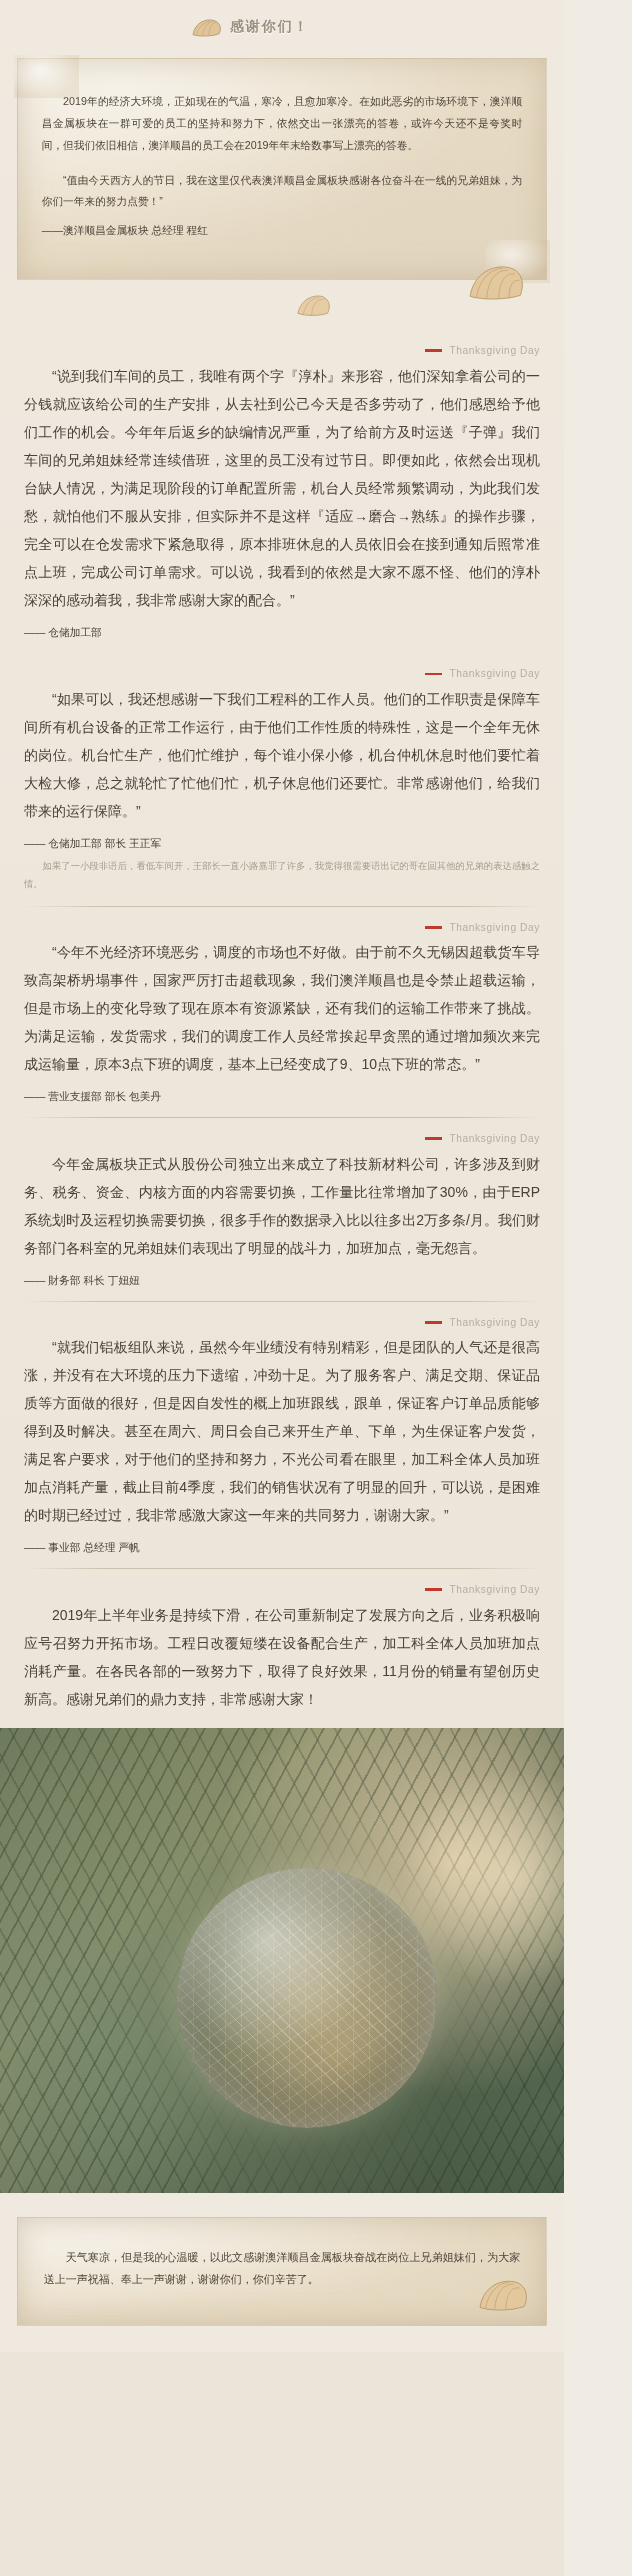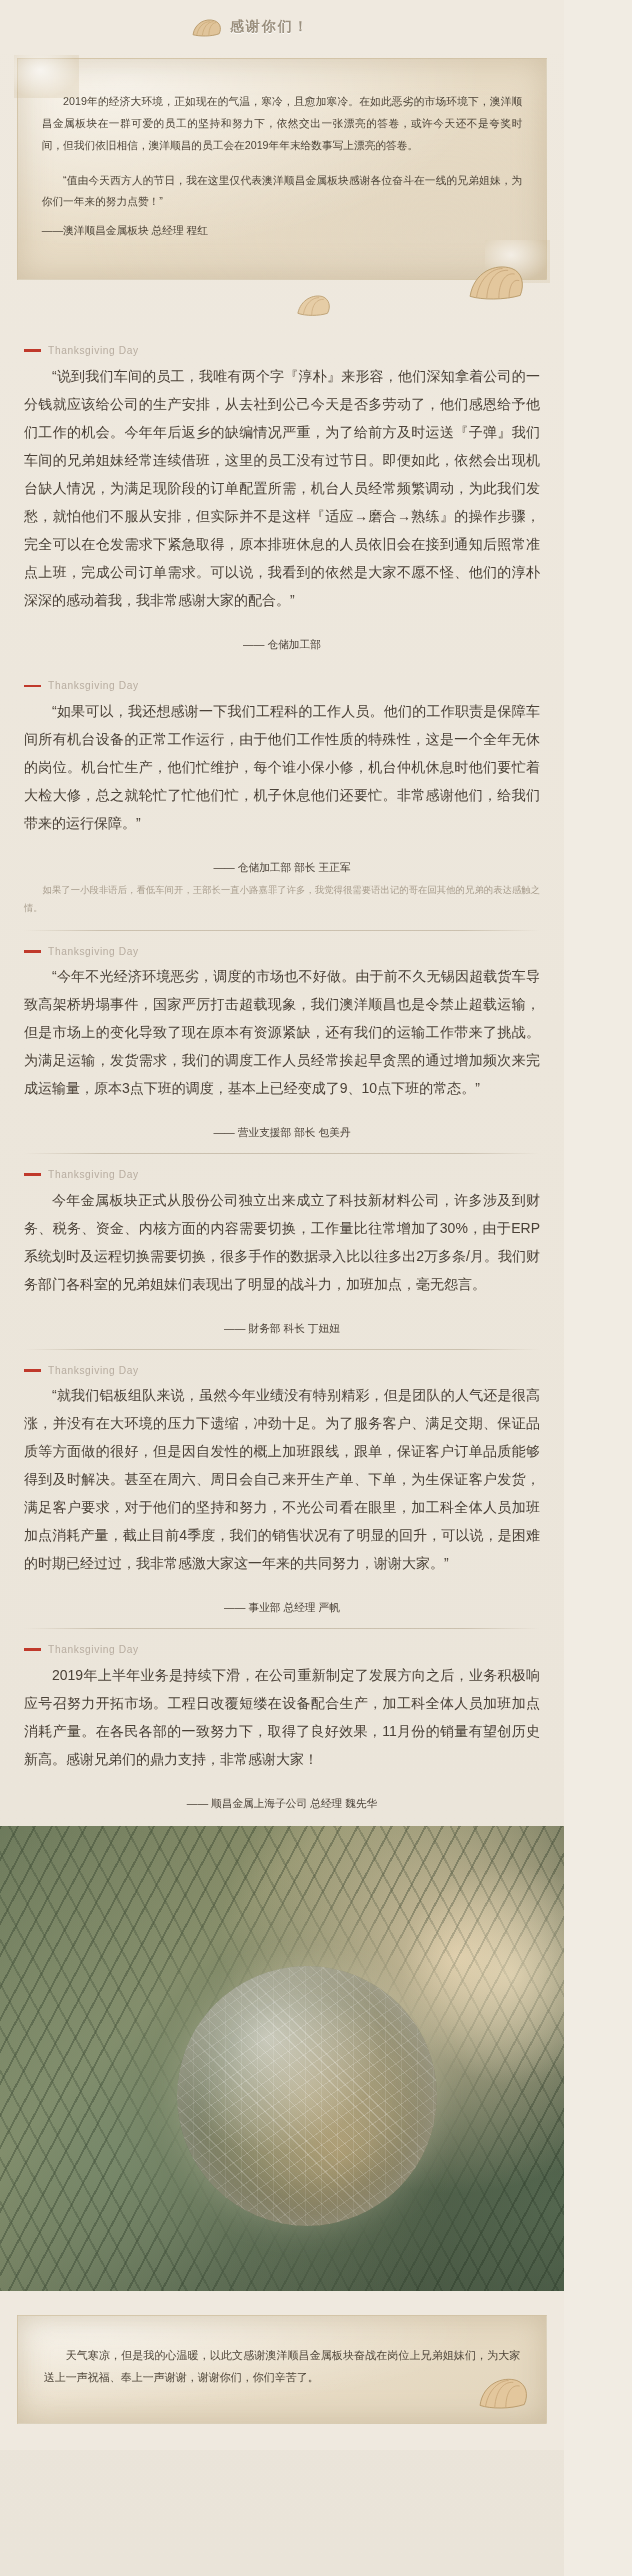--- a/index.html
+++ b/index.html
@@ -101,43 +101,44 @@
   }
 
   
   .sections { padding: 11px 24px 0 24px; }
   .sec { margin-bottom: 7.4px; }
   .sec-head {
     display: flex;
     align-items: center;
     gap: 7.4px;
     margin-bottom: 5.6px;
+    justify-content: flex-end;
   }
   .sec-bar {
     width: 16.7px; height: 2.8px;
     background: #c0392b;
     display:block;
   }
   .sec-label {
     font-size: 10.2px;
     color: #b8ada0;
     letter-spacing: 0.6px;
   }
   .sec-body {
     font-size: 14px;
     line-height: 2.0;
     color: #4a4137;
     text-align: justify;
     text-indent: 2em;
   }
   .sec-sign {
-    margin-top: 24px;
+    margin-top: 12px;
     font-size: 10.7px;
     color: #4a4137;
-    text-align: center;
+    text-align: left;
   }
   .sec-note {
     margin-top: 7.4px;
     font-size: 9.3px;
     line-height: 1.85;
     color: #a79c8c;
     text-align: justify;
     text-indent: 2em;
   }
   .divider {
@@ -327,21 +328,20 @@
       <p class="sec-sign">—— 事业部 总经理 严帆</p>
     </div>
     <div class="divider"></div>
 
     <div class="sec">
       <div class="sec-head">
         <span class="sec-bar"></span>
         <span class="sec-label">Thanksgiving Day</span>
       </div>
       <p class="sec-body">2019年上半年业务是持续下滑，在公司重新制定了发展方向之后，业务积极响应号召努力开拓市场。工程日改覆短缕在设备配合生产，加工科全体人员加班加点消耗产量。在各民各部的一致努力下，取得了良好效果，11月份的销量有望创历史新高。感谢兄弟们的鼎力支持，非常感谢大家！</p>
-      <p class="sec-sign">—— 顺昌金属上海子公司 总经理 魏先华</p>
     </div>
 
   </div>
 
   <div class="photo-wrap">
     <div class="photo-bg"></div>
     <div class="needles"></div>
     <div class="photo-glow"></div>
     <div class="bubble">
       <div class="frost"></div>

